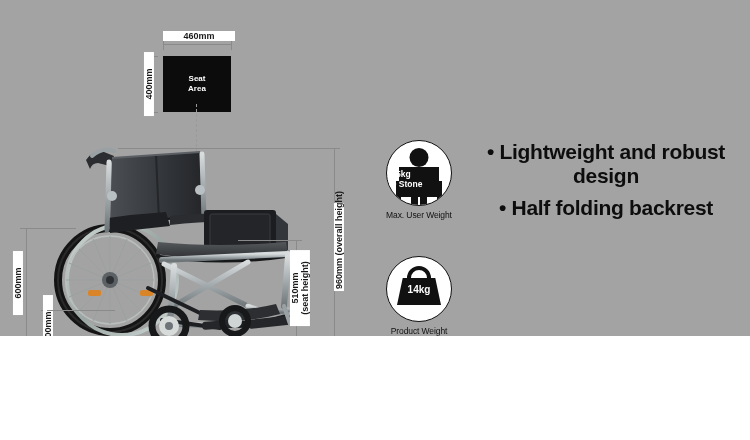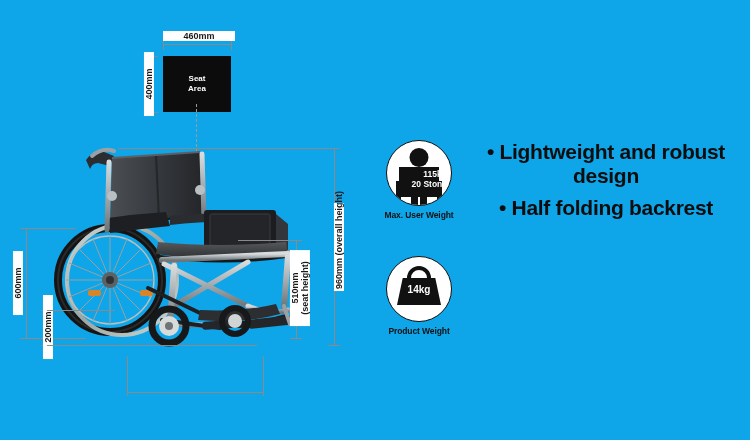--- a/index.html
+++ b/index.html
@@ -3,22 +3,22 @@
 <meta charset="utf-8">
 <style>
   html, body {
     margin: 0;
     padding: 0;
     background: #ffffff;
   }
   #page {
     position: relative;
     width: 750px;
-    height: 440px;
-    background: #0ea5e9;
+    height: 336px;
+    background: #a3a3a3;
     overflow: hidden;
     font-family: "Liberation Sans", sans-serif;
     color: #111111;
   }
 
   
   .dim-line-h {
     position: absolute;
     height: 0;
     border-top: 1px solid #8a8a8a;
@@ -105,21 +105,21 @@
     margin: 0 auto;
     border: 1.6px solid #111111;
     border-radius: 50%;
     position: relative;
     overflow: hidden;
     background: #ffffff;
   }
   .badge .caption {
     margin-top: 4px;
     font-size: 8.5px;
-    font-weight: bold;
+    font-weight: normal;
     letter-spacing: -0.1px;
     color: #111111;
     white-space: nowrap;
   }
 
   
   .person-head {
     position: absolute;
     left: 50%;
     top: 7px;
@@ -154,21 +154,21 @@
     height: 14px;
     background: #111111;
   }
   .person-leg.left  { left: 24px; }
   .person-leg.right { right: 24px; }
   .person-text {
     position: absolute;
     left: 0;
     right: 4px;
     top: 29px;
-    text-align: right;
+    text-align: left;
     color: #ffffff;
     font-size: 8.5px;
     font-weight: bold;
     line-height: 1.15;
     z-index: 3;
   }
 
   
   .weight-ring {
     position: absolute;

